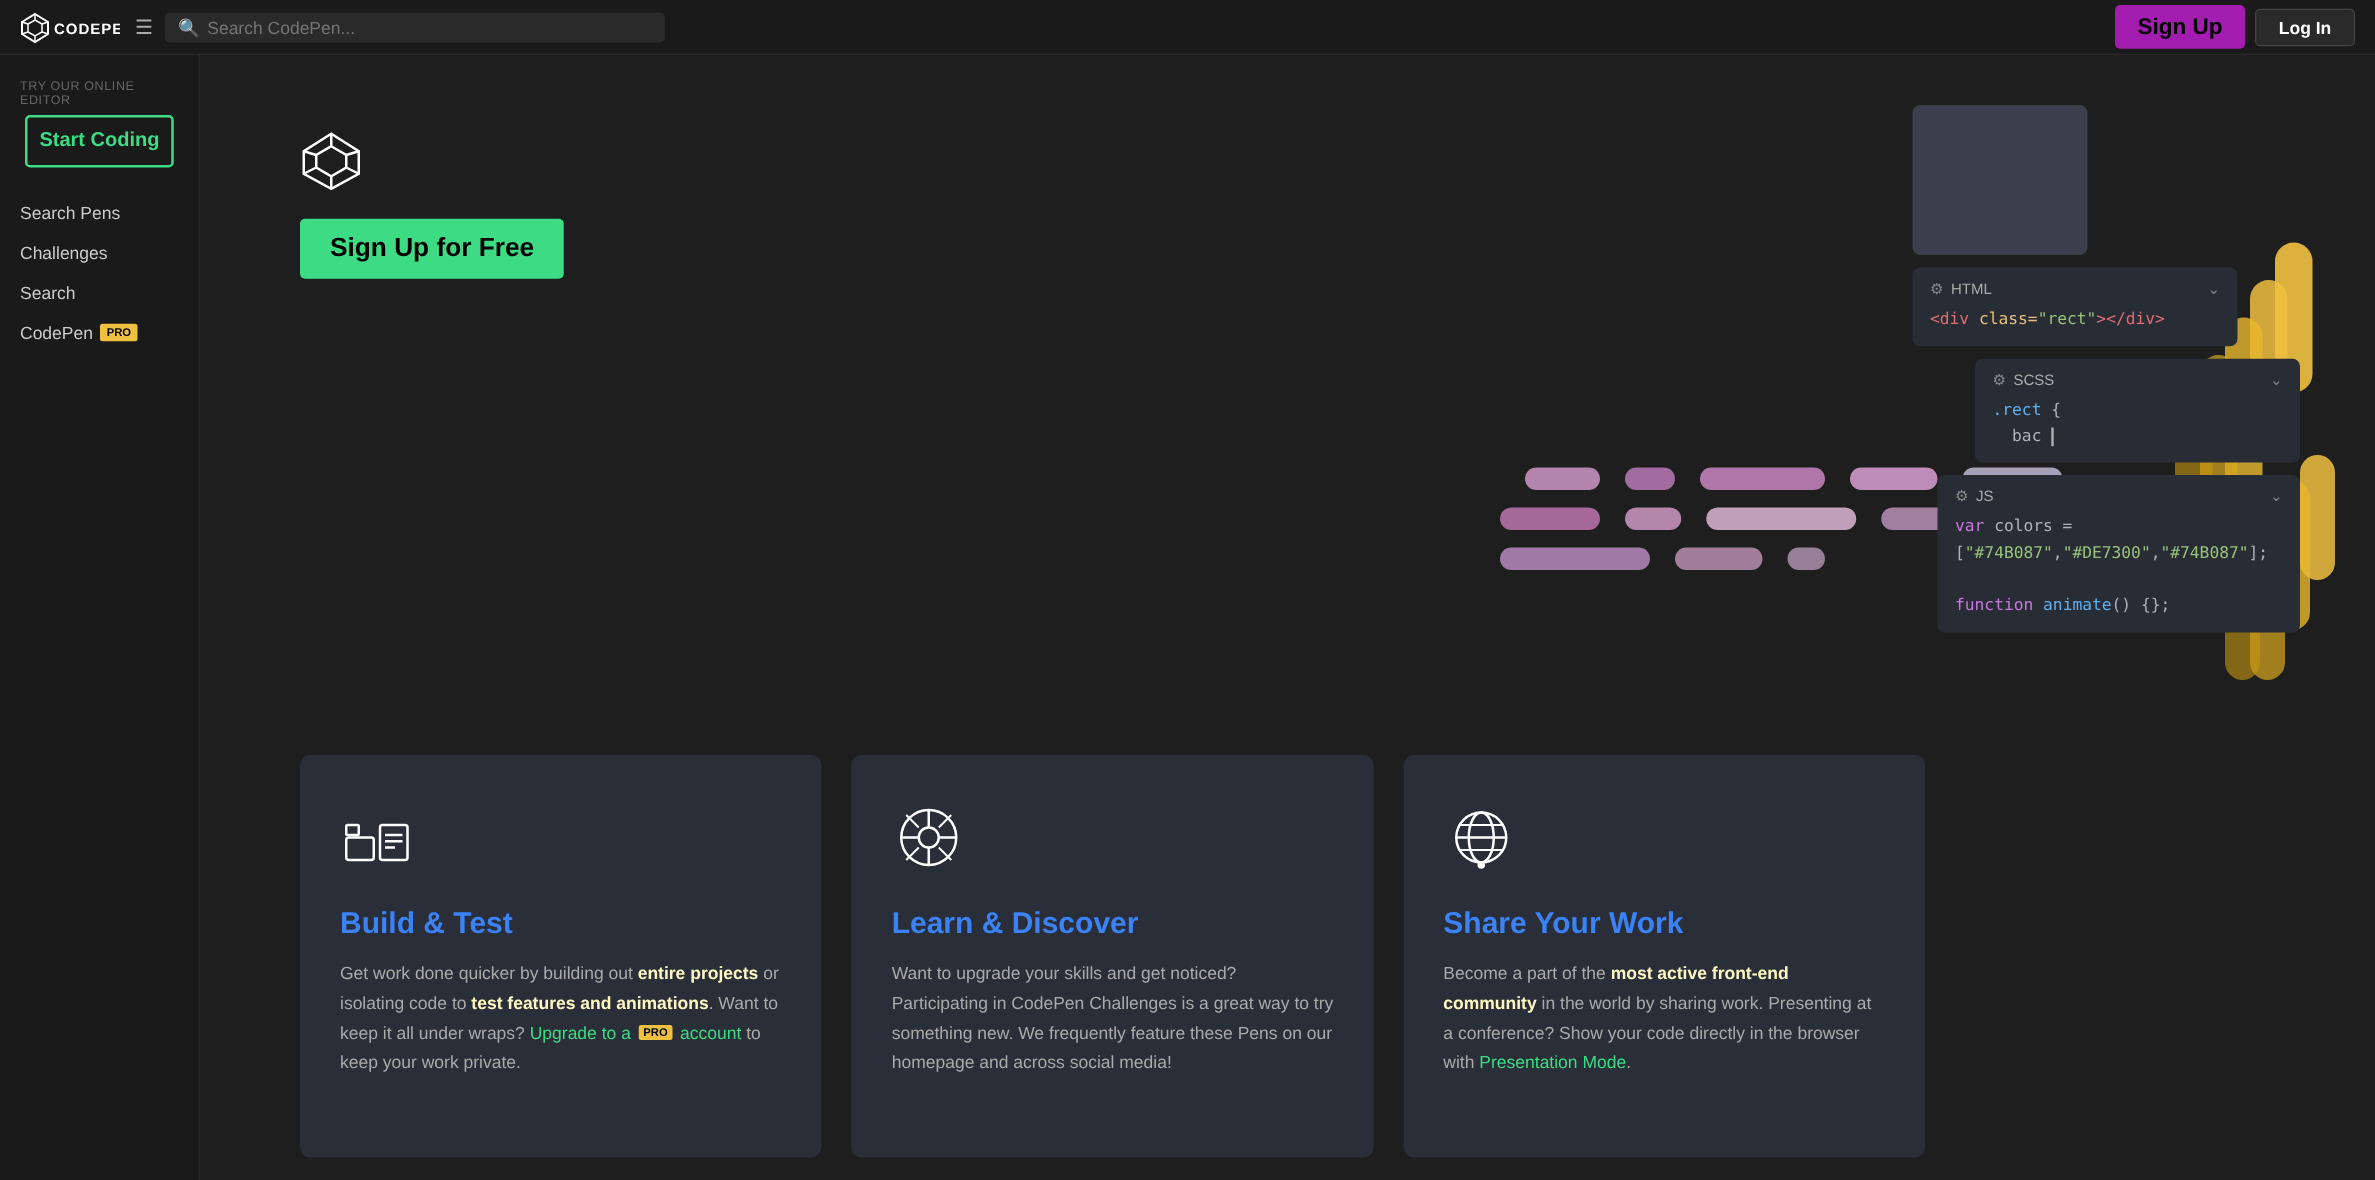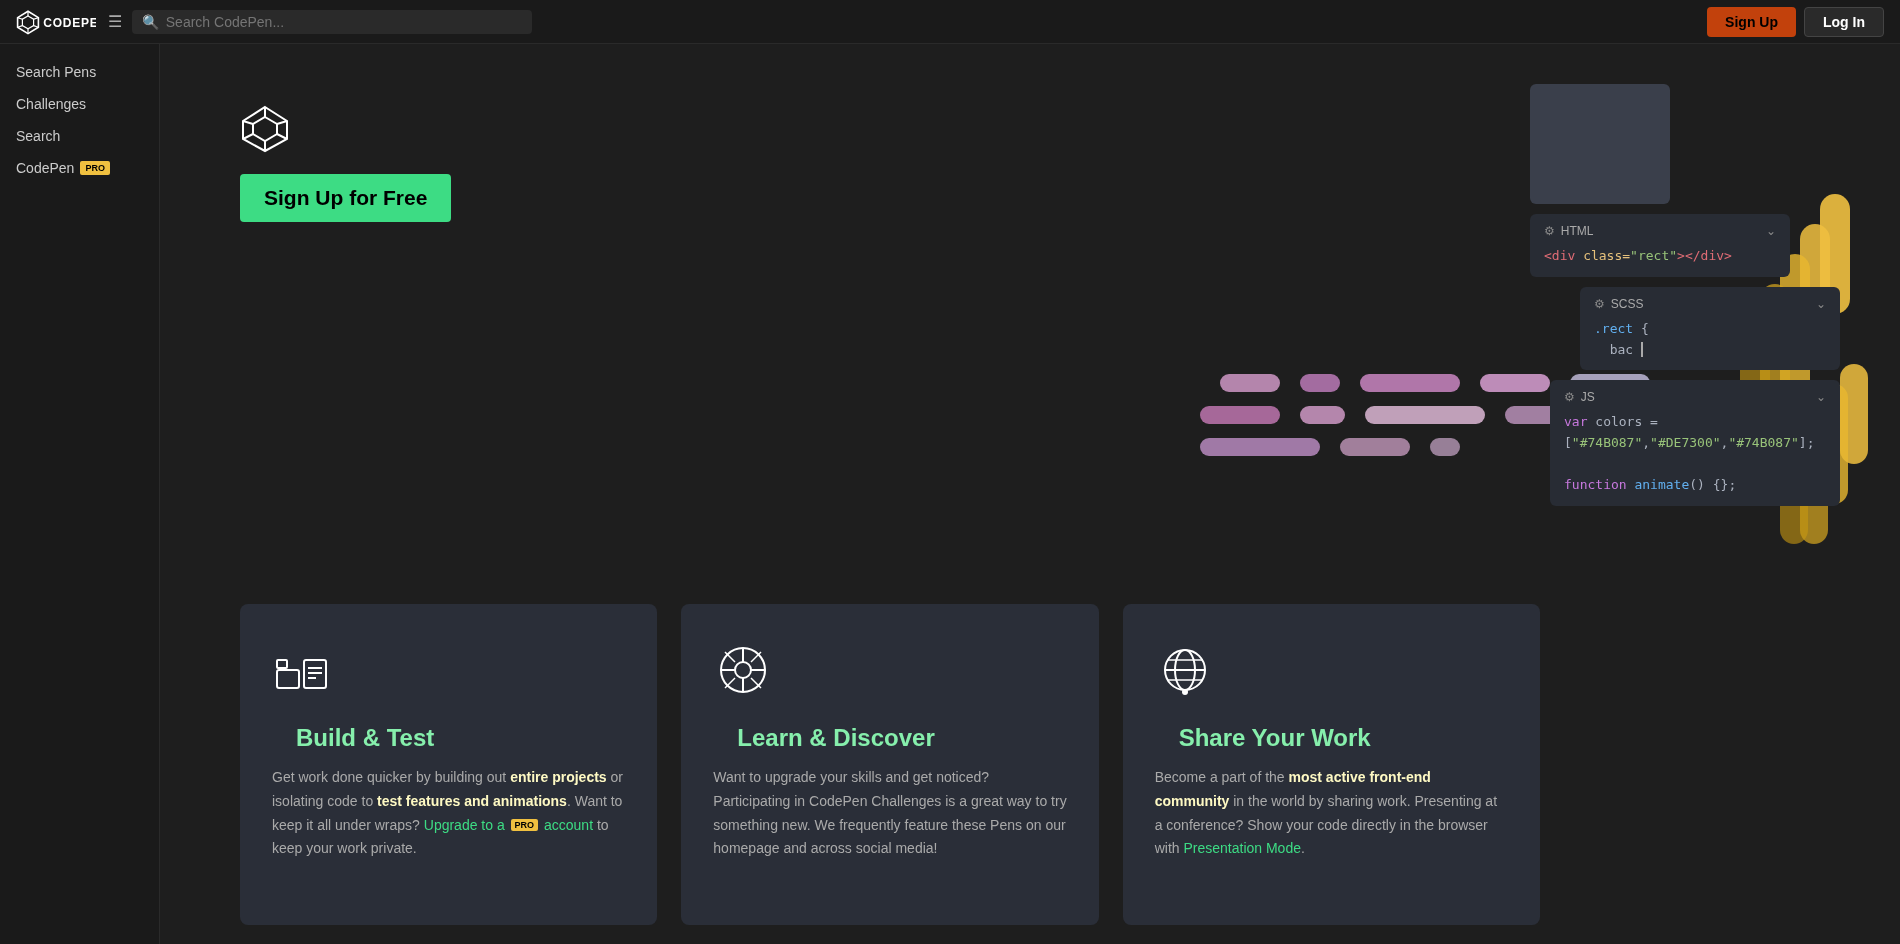--- a/index.html
+++ b/index.html
@@ -10,21 +10,21 @@
       display: flex; align-items: center; background: #1a1a1a; padding: 0 16px;
       height: 44px; border-bottom: 1px solid #2a2a2a; position: fixed; top: 0; left: 0; right: 0; z-index: 100;
     }
     .navbar-logo { display: flex; align-items: center; margin-right: 12px; }
     .navbar-logo svg { width: 80px; height: 28px; }
     .navbar-menu-icon { color: #aaa; font-size: 16px; margin-right: 10px; cursor: pointer; }
     .navbar-search { display: flex; align-items: center; background: #2a2a2a; border-radius: 4px; padding: 4px 10px; flex: 1; max-width: 400px; }
     .navbar-search input { background: transparent; border: none; color: #ccc; font-size: 14px; outline: none; width: 100%; margin-left: 6px; }
     .navbar-search-icon { color: #888; font-size: 14px; }
     .navbar-right { margin-left: auto; display: flex; align-items: center; gap: 8px; }
-    .btn-signup { background: #c2410c; color: #000; font-weight: 700; border: none; padding: 7px 18px; border-radius: 4px; cursor: pointer; font-size: 14px; }
+    .btn-signup { background: #a21caf; color: #000; font-weight: 700; border: none; padding: 7px 18px; border-radius: 4px; cursor: pointer; font-size: 18px; }
     .btn-login { background: #2a2a2a; color: #fff; font-weight: 600; border: 1px solid #444; padding: 6px 18px; border-radius: 4px; cursor: pointer; font-size: 14px; }
 
     
     .sidebar {
       position: fixed; top: 44px; left: 0; width: 160px; height: calc(100vh - 44px);
       background: #1a1a1a; border-right: 1px solid #2a2a2a; padding: 12px 0; z-index: 90;
     }
     .sidebar-section { padding: 8px 16px 4px; }
     .sidebar-label { font-size: 10px; color: #666; text-transform: uppercase; letter-spacing: 0.05em; margin-bottom: 6px; }
     .btn-start-coding {
@@ -75,21 +75,21 @@
     .deco-bars {
       position: absolute; bottom: 0; right: 0; width: 700px; height: 200px;
     }
 
     
     .features { background: #1e1e1e; padding: 60px 80px; }
     .features-grid { display: grid; grid-template-columns: repeat(3, 1fr); gap: 24px; max-width: 1300px; }
     .feature-card { background: #2a2e38; border-radius: 8px; padding: 36px 32px 40px; }
     .feature-icon { margin-bottom: 20px; }
     .feature-icon svg { width: 60px; height: 60px; }
-    .feature-title { font-size: 24px; font-weight: 800; color: #86efac; margin-bottom: 14px; margin-left: 24px; }
+    .feature-title { font-size: 24px; font-weight: 800; color: #3b82f6; margin-bottom: 14px; }
     .feature-desc { font-size: 14px; color: #aaa; line-height: 1.7; margin-bottom: 24px; }
     .feature-desc strong { color: #fef9c3; font-weight: 700; }
     .feature-desc a { color: #3ddc84; text-decoration: none; }
     .feature-desc .pro-inline { background: #f0c040; color: #000; font-size: 9px; font-weight: 900; padding: 1px 4px; border-radius: 2px; vertical-align: middle; margin: 0 2px; }
   </style>
 </head>
 <body>
 
 <nav class="navbar">
   <div class="navbar-logo">
@@ -113,20 +113,24 @@
     <span class="navbar-search-icon">🔍</span>
     <input type="text" placeholder="Search CodePen..." style="">
   </div>
   <div class="navbar-right">
     <button class="btn-signup">Sign Up</button>
     <button class="btn-login">Log In</button>
   </div>
 </nav>
 
 <aside class="sidebar">
+  <div class="sidebar-section">
+    <div class="sidebar-label">TRY OUR ONLINE EDITOR</div>
+    <button class="btn-start-coding">Start Coding</button>
+  </div>
   <a class="sidebar-item">Search Pens</a>
   <a class="sidebar-item">Challenges</a>
   <a class="sidebar-item">Search</a>
   <div class="sidebar-pro">
     <span>CodePen</span>
     <span class="pro-badge">PRO</span>
   </div>
 </aside>
 
 <div class="main">

